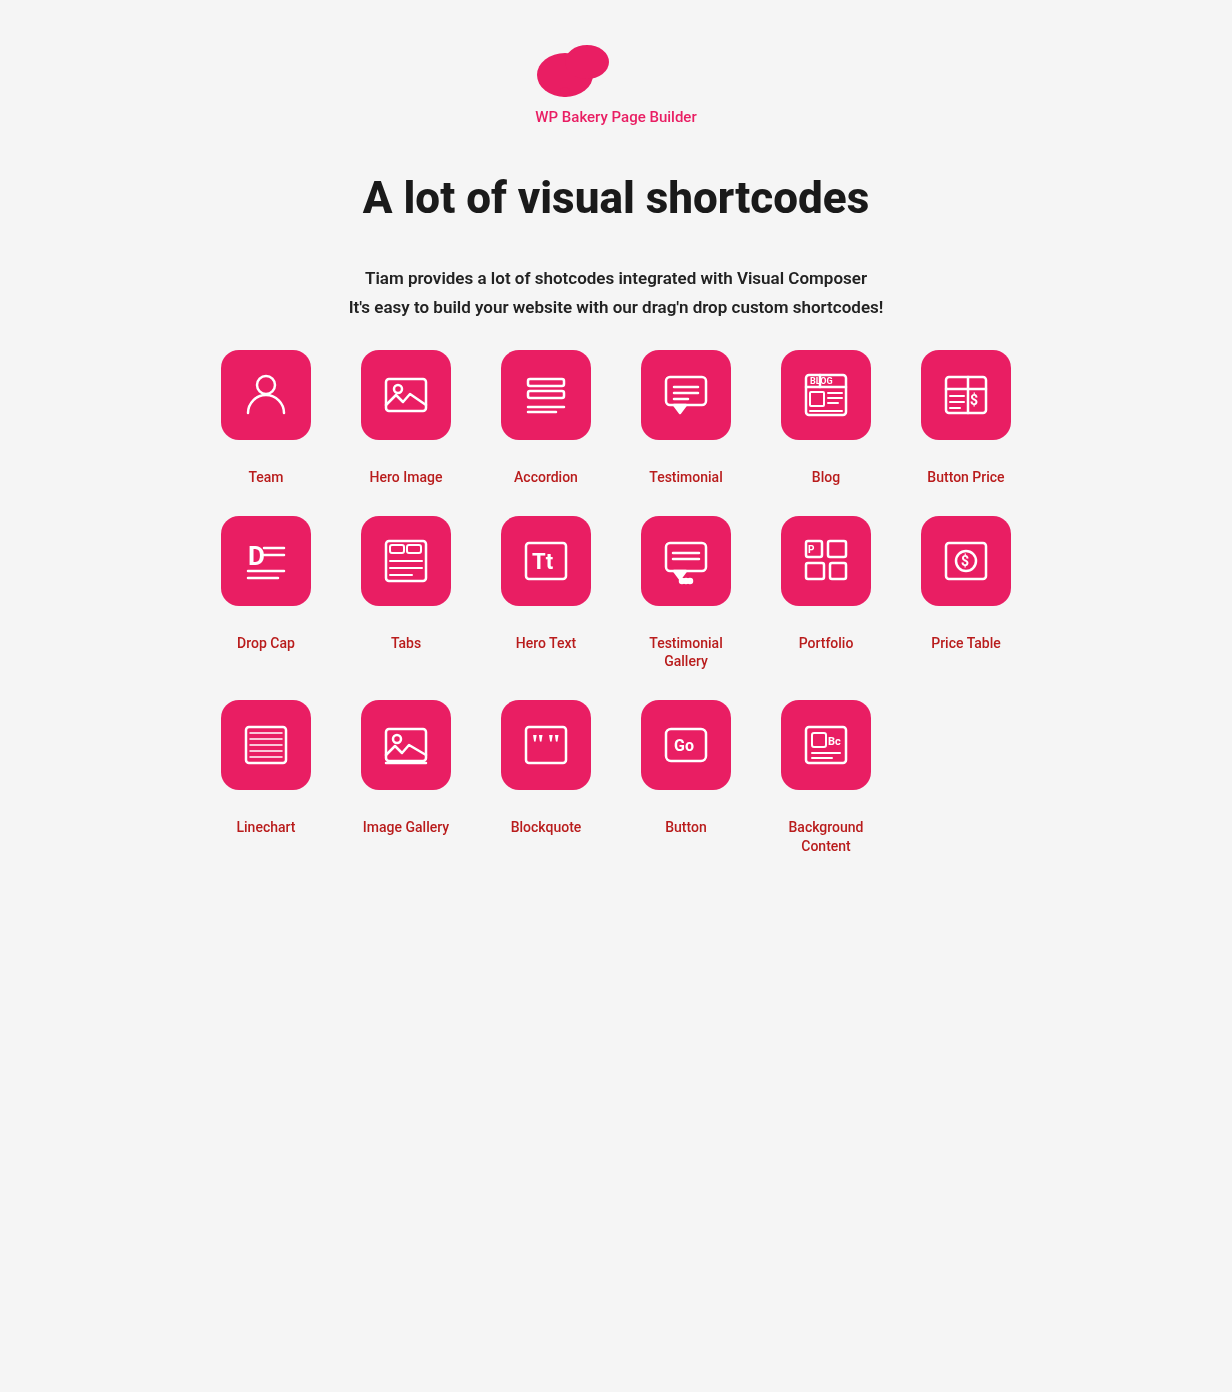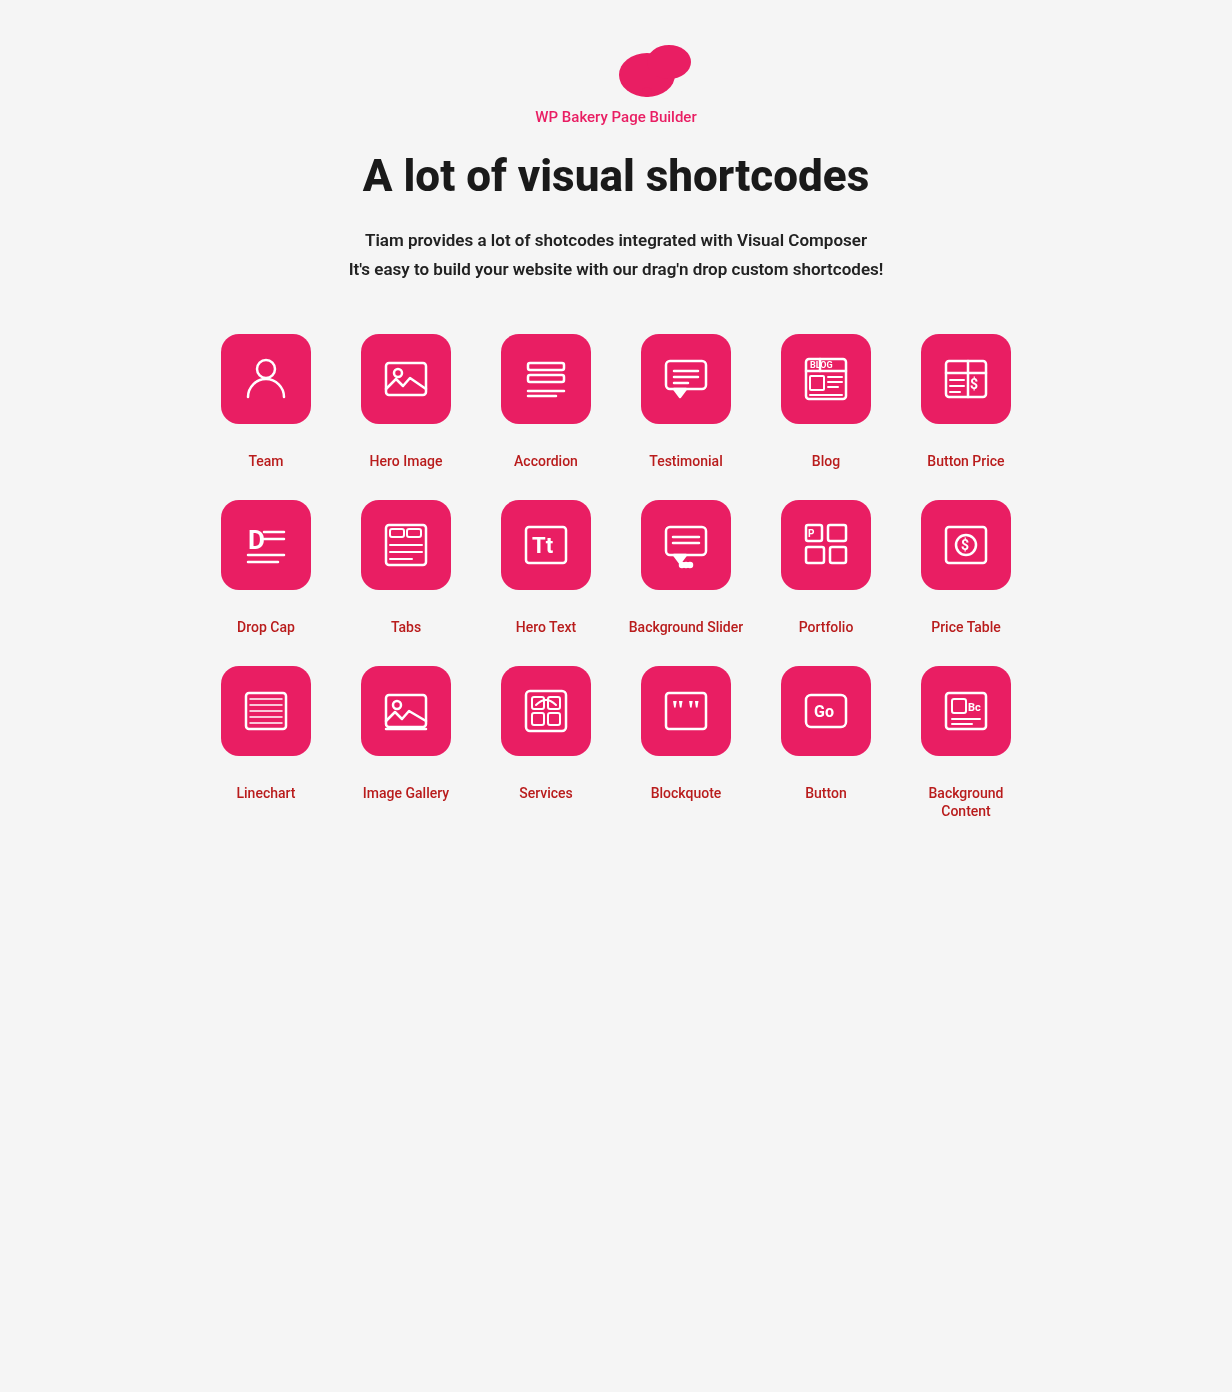--- a/index.html
+++ b/index.html
@@ -8,43 +8,43 @@
       font-family: -apple-system, BlinkMacSystemFont, 'Segoe UI', Roboto, sans-serif;
       display: flex;
       flex-direction: column;
       align-items: center;
       padding: 40px 20px 60px;
       min-height: 1392px;
     }
     .logo-area {
       display: flex;
       flex-direction: column;
-      align-items: flex-end;
-      margin-bottom: 24px;
+      align-items: flex-start;
+      margin-bottom: 46px;
     }
     .logo-icon {
       width: 80px;
       height: 60px;
       margin-bottom: 8px;
     }
     .logo-text {
       color: #e91e63;
       font-size: 15px;
       font-weight: 500;
     }
     .main-title {
       font-size: 44px;
       font-weight: 800;
       color: #1a1a1a;
       text-align: center;
-      margin-bottom: 24px;
+      margin-bottom: 40px;
     }
     .subtitle-block {
       text-align: center;
-      margin-bottom: 50px;
+      margin-bottom: 28px;
     }
     .subtitle-line {
       font-size: 17px;
       font-weight: 600;
       color: #222;
       line-height: 1.7;
     }
     .grid {
       display: grid;
       grid-template-columns: repeat(6, 120px);
@@ -224,21 +224,21 @@
       <svg viewBox="0 0 52 52" xmlns="http://www.w3.org/2000/svg">
         <rect x="6" y="8" width="40" height="28" rx="4" stroke="white" stroke-width="2.5" fill="none"></rect>
         <line x1="13" y1="18" x2="39" y2="18" stroke="white" stroke-width="2.5"></line>
         <line x1="13" y1="24" x2="39" y2="24" stroke="white" stroke-width="2.5"></line>
         <polygon points="14,36 20,44 26,36" fill="white"></polygon>
         <circle cx="22" cy="46" r="2" fill="white"></circle>
         <circle cx="26" cy="46" r="2" fill="white"></circle>
         <circle cx="30" cy="46" r="2" fill="white"></circle>
       </svg>
     </div>
-    <span class="icon-label">Background Slider</span>
+    <span class="icon-label">Testimonial Gallery</span>
   </div>
 
   <div class="grid-item">
     <div class="icon-box">
       <svg viewBox="0 0 52 52" xmlns="http://www.w3.org/2000/svg">
         <rect x="6" y="6" width="16" height="16" rx="2" stroke="white" stroke-width="2.5" fill="none"></rect>
         <rect x="28" y="6" width="18" height="16" rx="2" stroke="white" stroke-width="2.5" fill="none"></rect>
         <rect x="6" y="28" width="18" height="16" rx="2" stroke="white" stroke-width="2.5" fill="none"></rect>
         <rect x="30" y="28" width="16" height="16" rx="2" stroke="white" stroke-width="2.5" fill="none"></rect>
         <text x="8" y="18" fill="white" font-size="10" font-weight="bold" stroke="none">P</text>
@@ -278,33 +278,20 @@
       <svg viewBox="0 0 52 52" xmlns="http://www.w3.org/2000/svg">
         <rect x="6" y="10" width="40" height="32" rx="3" stroke="white" stroke-width="2.5" fill="none"></rect>
         <circle cx="17" cy="20" r="4" stroke="white" stroke-width="2.5" fill="none"></circle>
         <polyline points="6,36 15,27 22,34 29,26 46,36" stroke="white" stroke-width="2.5" fill="none"></polyline>
         <line x1="6" y1="44" x2="46" y2="44" stroke="white" stroke-width="2.5"></line>
       </svg>
     </div>
     <span class="icon-label">Image Gallery</span>
   </div>
 
-  <div class="grid-item">
-    <div class="icon-box">
-      <svg viewBox="0 0 52 52" xmlns="http://www.w3.org/2000/svg">
-        <rect x="6" y="6" width="40" height="40" rx="4" stroke="white" stroke-width="2.5" fill="none"></rect>
-        <rect x="12" y="12" width="12" height="12" rx="2" stroke="white" stroke-width="2" fill="none"></rect>
-        <rect x="28" y="12" width="12" height="12" rx="2" stroke="white" stroke-width="2" fill="none"></rect>
-        <rect x="12" y="28" width="12" height="12" rx="2" stroke="white" stroke-width="2" fill="none"></rect>
-        <rect x="28" y="28" width="12" height="12" rx="2" stroke="white" stroke-width="2" fill="none"></rect>
-        <path d="M16 20 Q26 10 36 20" stroke="white" stroke-width="2" fill="none"></path>
-      </svg>
-    </div>
-    <span class="icon-label">Services</span>
-  </div>
 
   <div class="grid-item">
     <div class="icon-box">
       <svg viewBox="0 0 52 52" xmlns="http://www.w3.org/2000/svg">
         <rect x="6" y="8" width="40" height="36" rx="3" stroke="white" stroke-width="2.5" fill="none"></rect>
         <text x="10" y="34" fill="white" font-size="28" font-weight="bold" stroke="none" font-family="Georgia,serif">"</text>
         <text x="26" y="34" fill="white" font-size="28" font-weight="bold" stroke="none" font-family="Georgia,serif">"</text>
       </svg>
     </div>
     <span class="icon-label">Blockquote</span>

